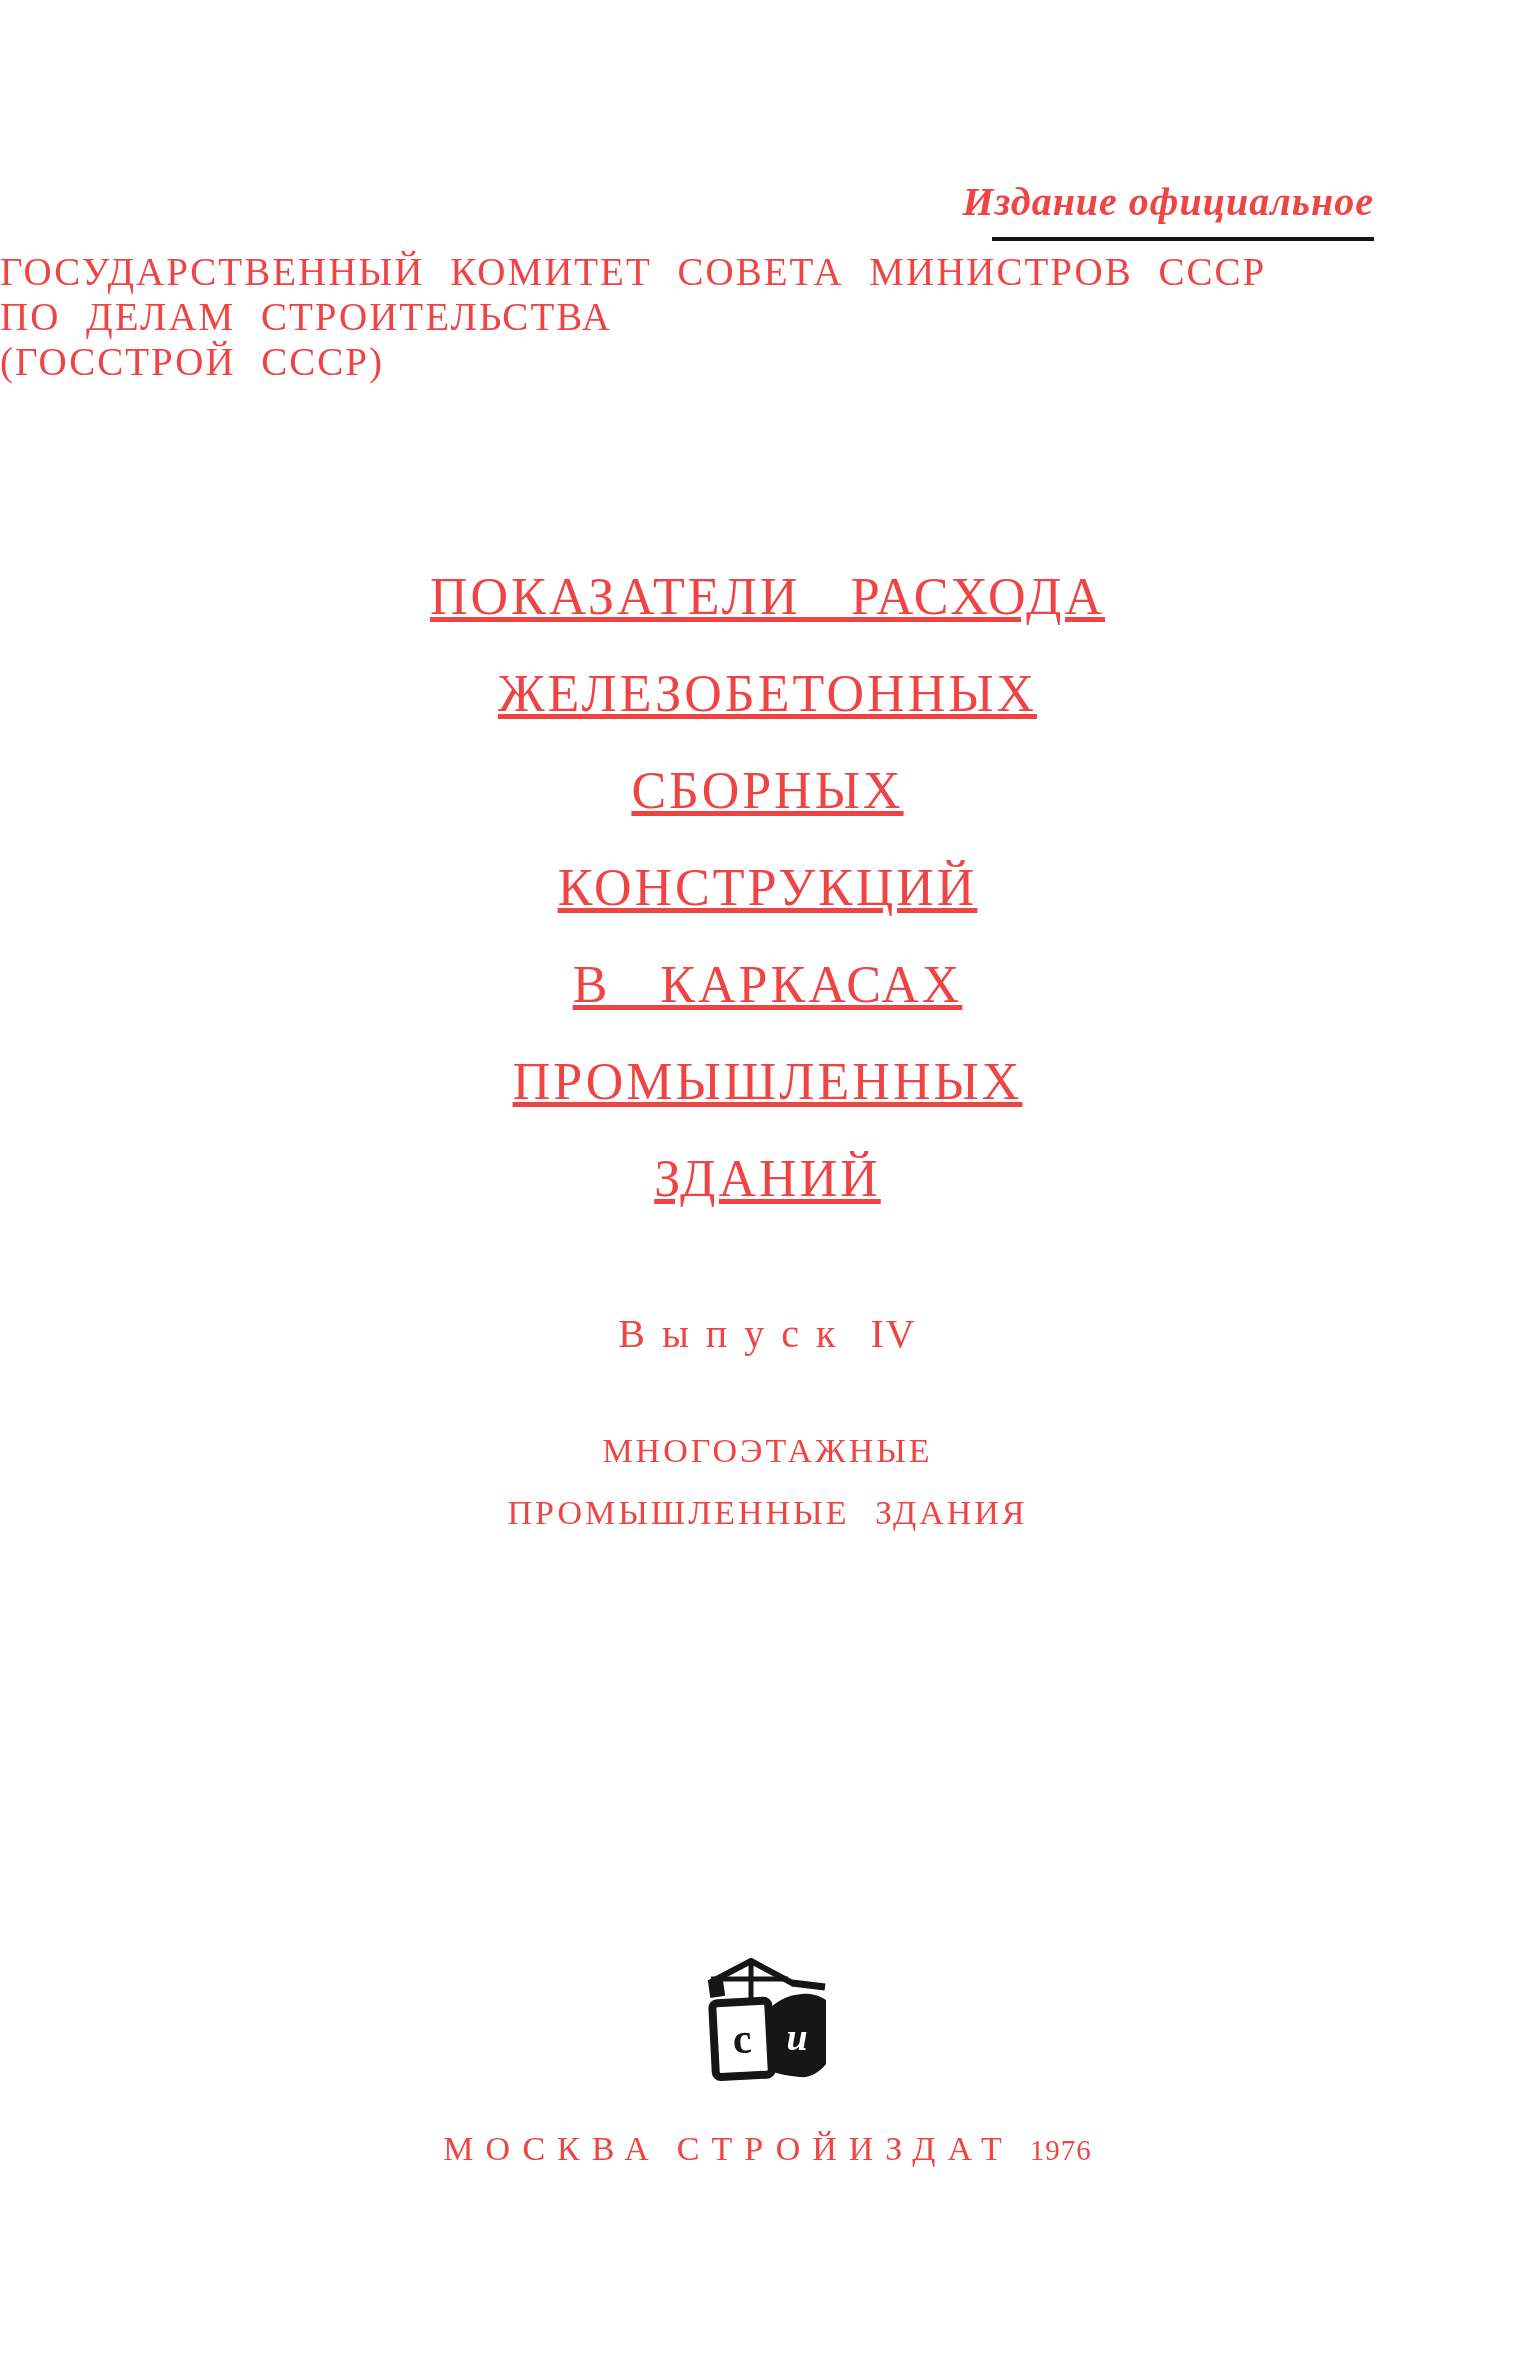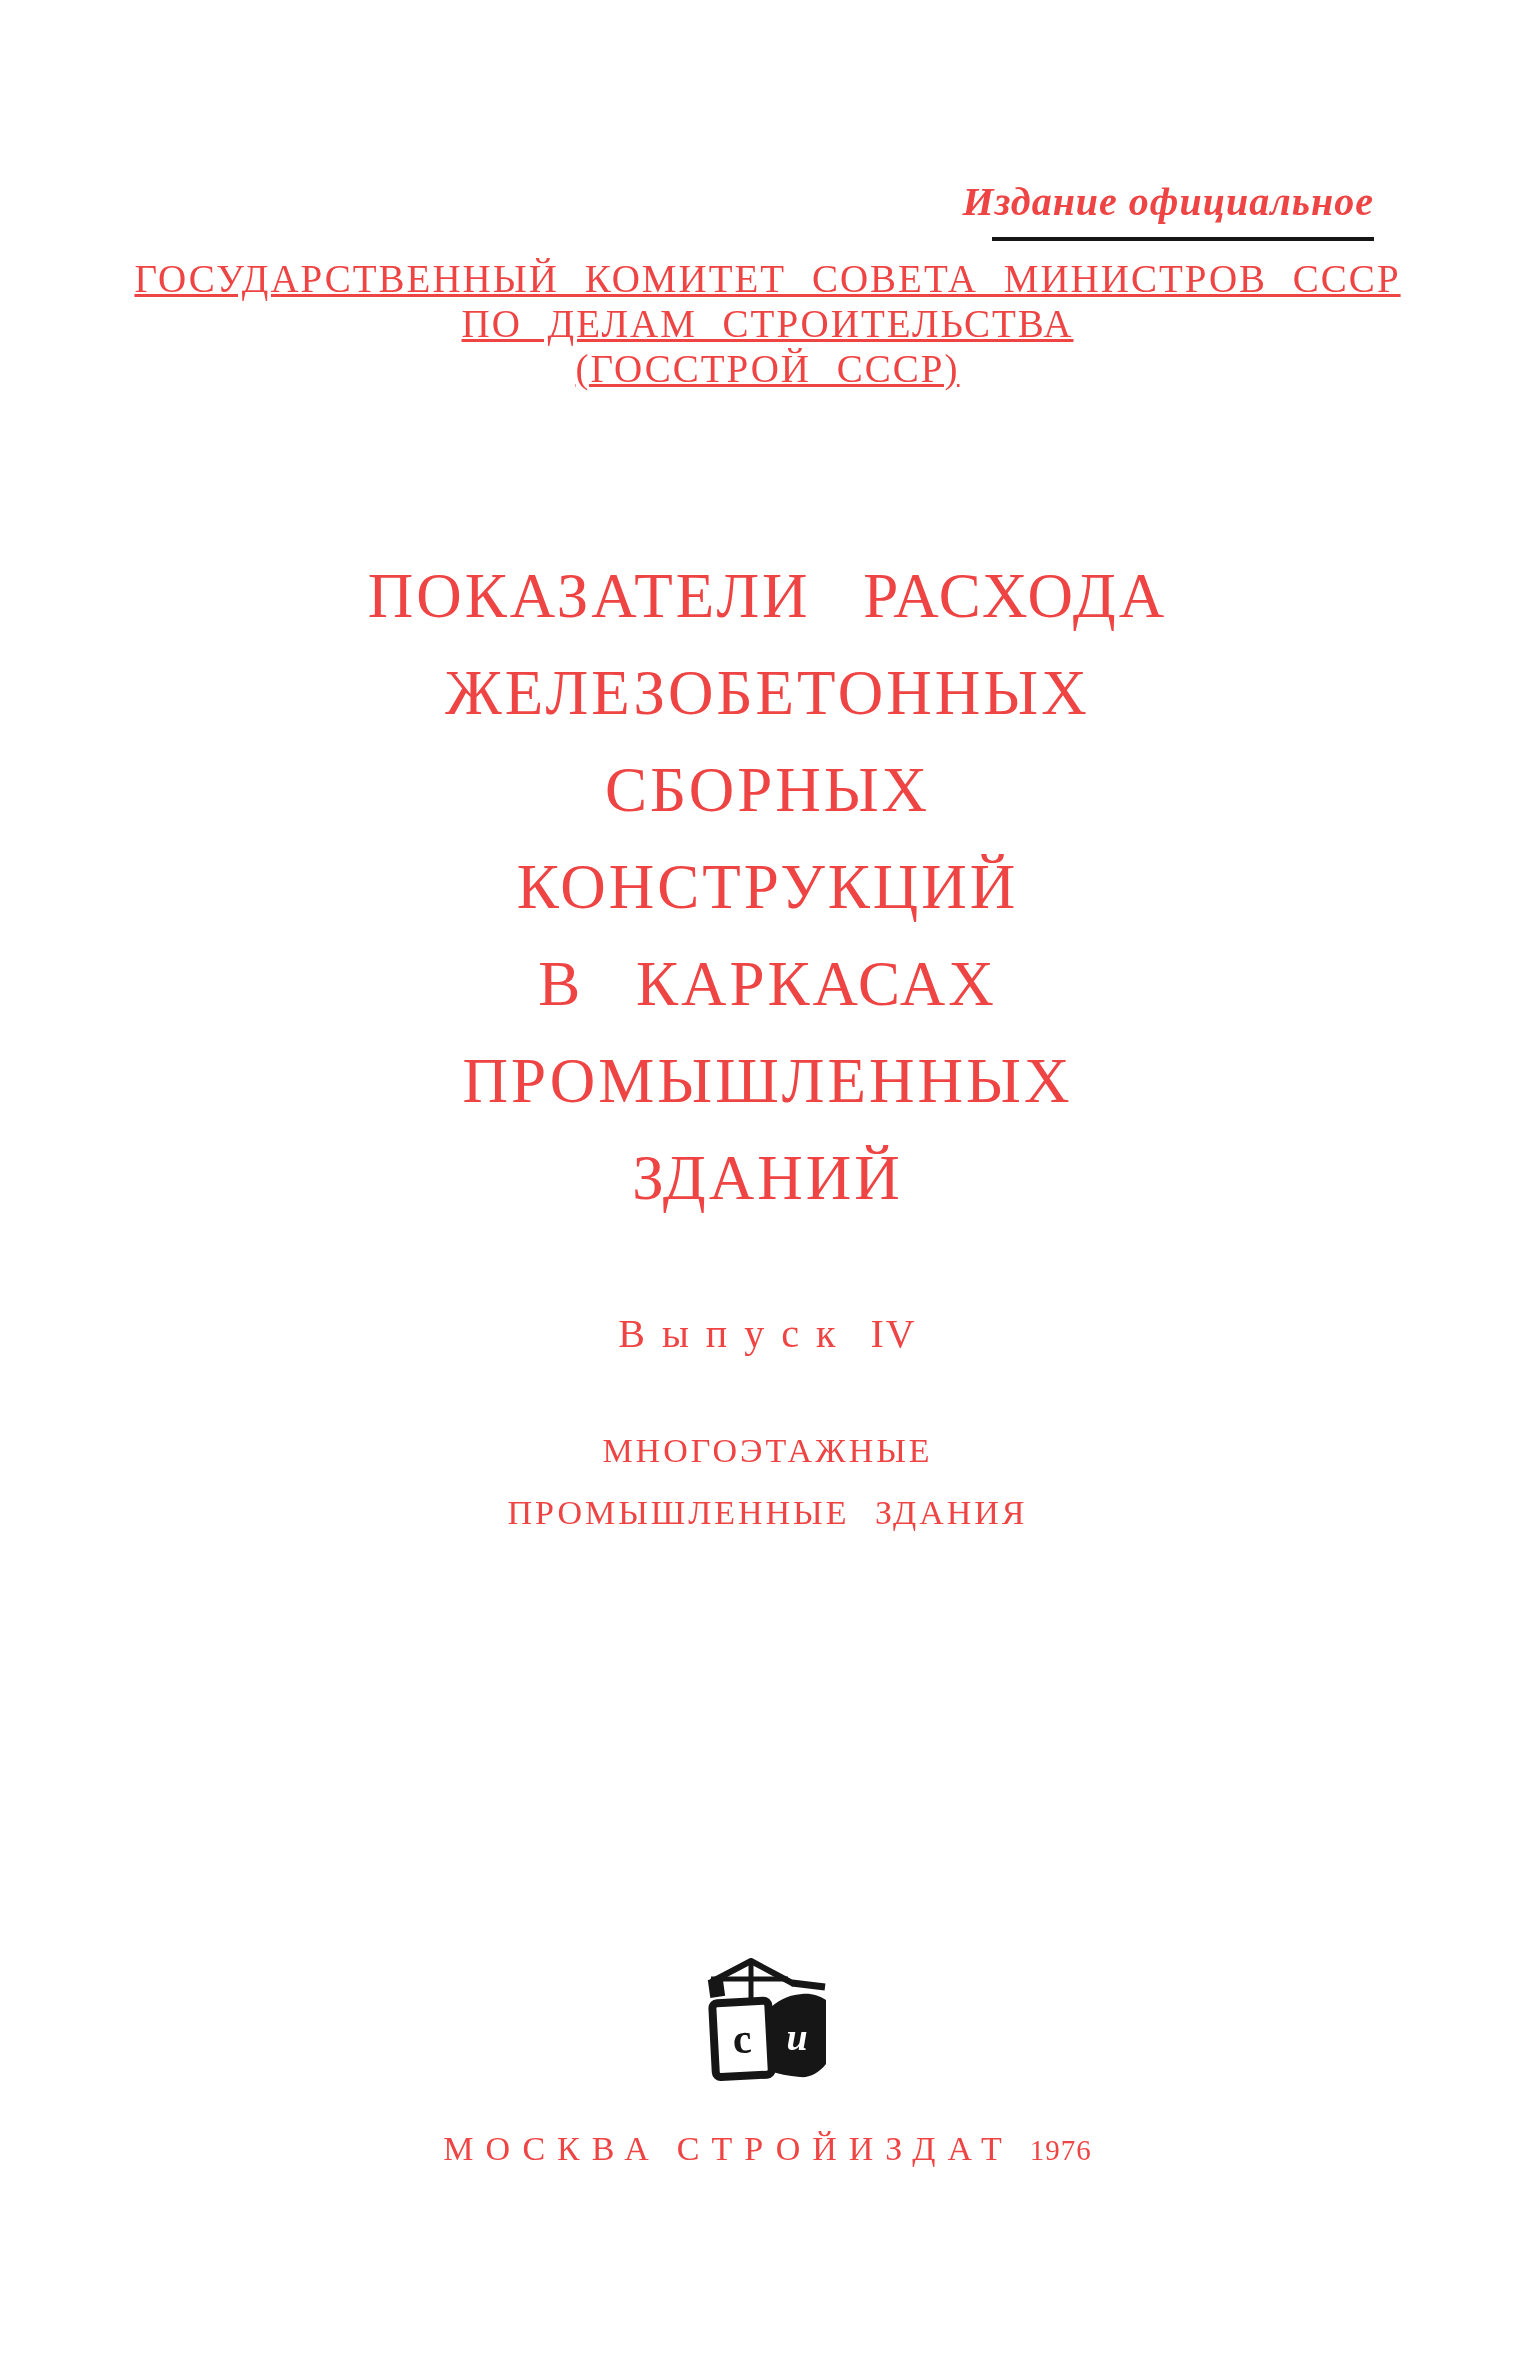--- a/index.html
+++ b/index.html
@@ -32,44 +32,43 @@
     margin-top: 12px;
     margin-left: auto;
     width: 382px;
     height: 4px;
     background: #161616;
   }
 
   
   .pub-header {
     position: absolute;
-    top: 256px;
+    top: 249px;
     left: 0;
     width: 100%;
-    text-align: center;
     font-size: 39px;
     line-height: 45px;
     letter-spacing: 2px;
     word-spacing: 14px;
     white-space: nowrap;
-    text-decoration: underline;
   }
 
   
   .title {
     position: absolute;
     top: 548px;
     left: 0;
     width: 100%;
     text-align: center;
-    font-size: 63px;
+    font-size: 52px;
     line-height: 97px;
     letter-spacing: 3px;
     word-spacing: 34px;
     white-space: nowrap;
+    text-decoration: underline;
   }
 
   
   .issue {
     position: absolute;
     top: 1310px;
     left: 0;
     width: 100%;
     text-align: center;
     font-size: 40px;

